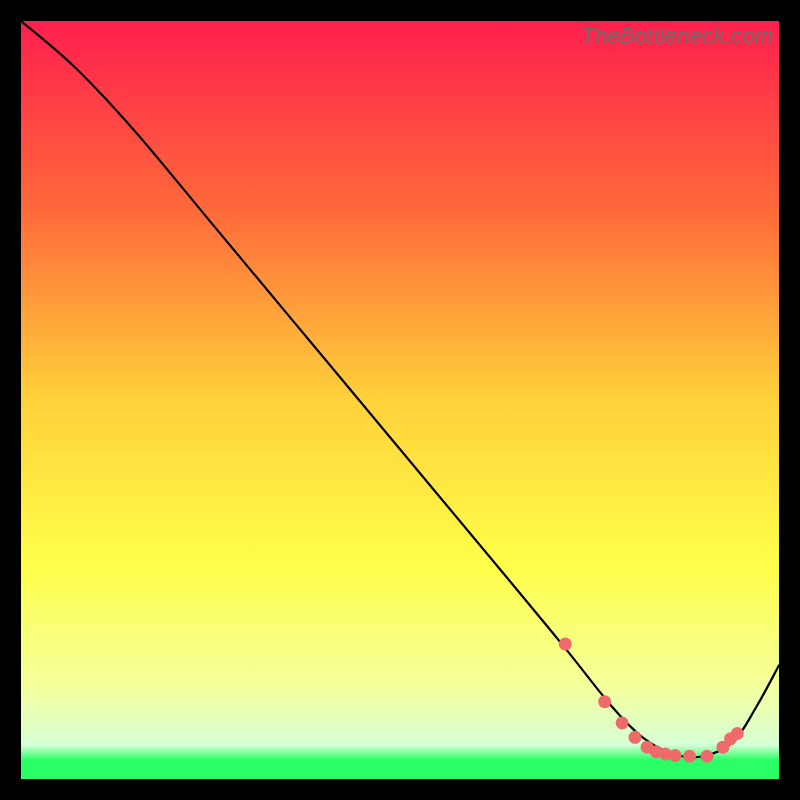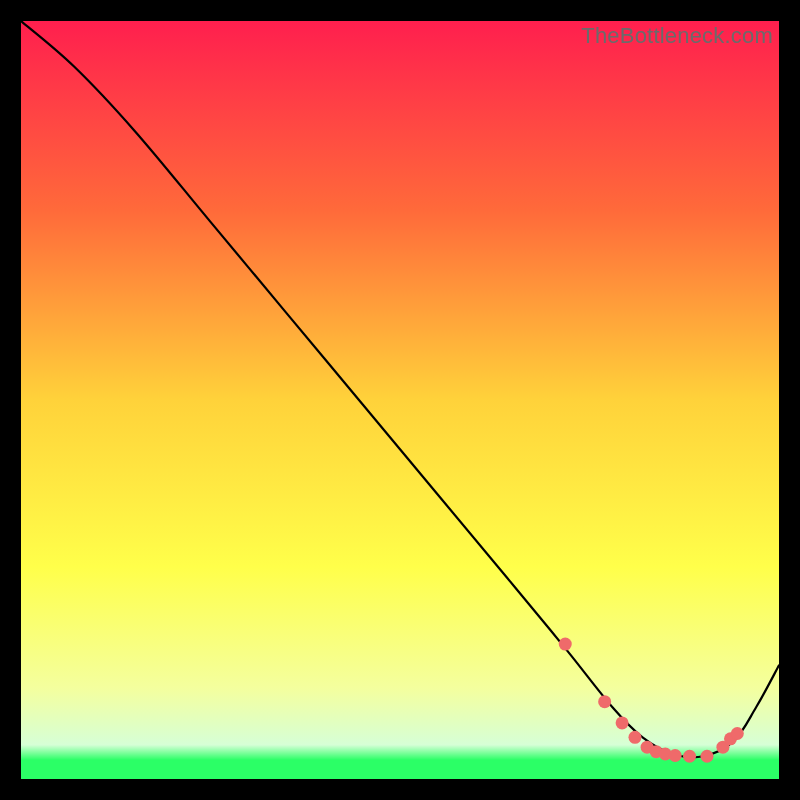--- a/index.html
+++ b/index.html
@@ -11,20 +11,21 @@
     overflow: hidden;
     font-family: Arial, Helvetica, sans-serif;
   }
   .frame {
     position: absolute;
     left: 21px;
     top: 21px;
     width: 758px;
     height: 758px;
     background: #fdba74;
+    font-style: italic;
   }
   .plot {
     position: absolute;
     left: 0;
     top: 0;
     width: 758px;
     height: 758px;
   }
   .watermark {
     position: absolute;

